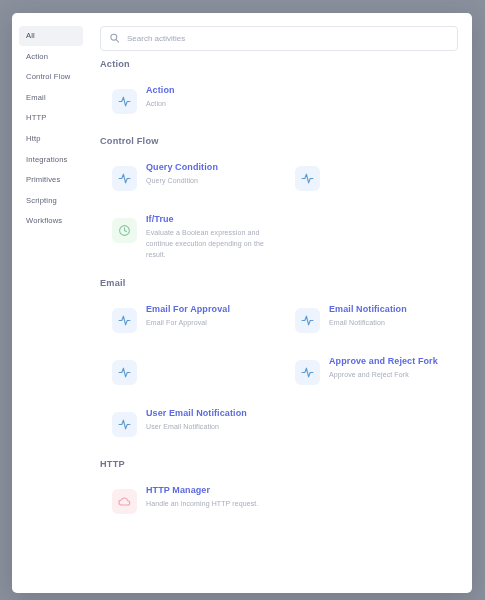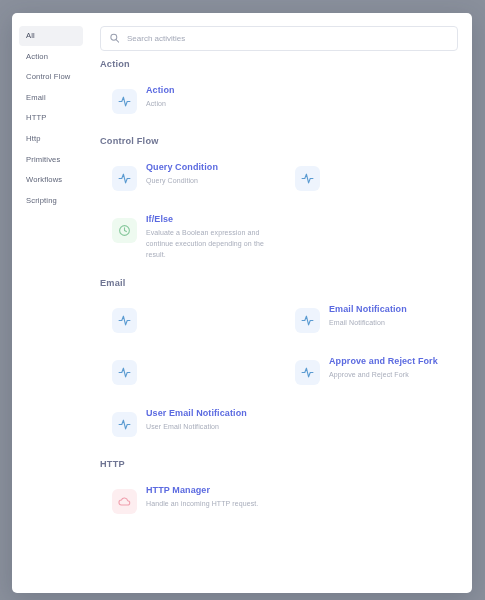--- a/index.html
+++ b/index.html
@@ -264,23 +264,24 @@
 
 <div class="modal">
 
   <div class="sidebar" id="sidebar">
       <div class="side-item active">All</div>
       <div class="side-item">Action</div>
       <div class="side-item">Control Flow</div>
       <div class="side-item">Email</div>
       <div class="side-item">HTTP</div>
       <div class="side-item">Http</div>
+      <div class="side-item">Integrations</div>
       <div class="side-item">Primitives</div>
+      <div class="side-item">Scripting</div>
       <div class="side-item">Workflows</div>
-      <div class="side-item">Scripting</div>
     </div>
 
   <div class="content">
 
     <div class="search-wrap">
       <span class="search-icon">
         <svg viewBox="0 0 24 24" width="11" height="11" fill="none" stroke="currentColor" stroke-width="2.2" stroke-linecap="round" stroke-linejoin="round">
           <circle cx="10.5" cy="10.5" r="6.5"></circle>
           <line x1="15.5" y1="15.5" x2="21" y2="21"></line>
         </svg>
@@ -327,35 +328,39 @@
               </div>
             </div>
             <div class="card">
               <div class="card-icon ic-green">
                 <svg viewBox="0 0 24 24" width="13" height="13" fill="none" stroke="currentColor" stroke-width="2" stroke-linecap="round" stroke-linejoin="round">
                   <circle cx="12" cy="12" r="9"></circle>
                   <polyline points="12,7 12,12 15.5,14"></polyline>
                 </svg>
               </div>
               <div class="card-text">
-                <div class="card-title">If/Else</div>
+                <div class="card-title">If/True</div>
                 <div class="card-desc">Evaluate a Boolean expression and continue execution depending on the result.</div>
               </div>
             </div>
           </div>
         </div>
         <div class="section">
           <div class="section-title">Email</div>
           <div class="grid">
             <div class="card">
               <div class="card-icon ic-blue">
                 <svg viewBox="0 0 24 24" width="13" height="13" fill="none" stroke="currentColor" stroke-width="2.1" stroke-linecap="round" stroke-linejoin="round">
                   <polyline points="2,12 7,12 10,4 14,20 17,12 22,12"></polyline>
                 </svg>
               </div>
+              <div class="card-text">
+                <div class="card-title">Email For Approval</div>
+                <div class="card-desc">Email For Approval</div>
+              </div>
             </div>
             <div class="card">
               <div class="card-icon ic-blue">
                 <svg viewBox="0 0 24 24" width="13" height="13" fill="none" stroke="currentColor" stroke-width="2.1" stroke-linecap="round" stroke-linejoin="round">
                   <polyline points="2,12 7,12 10,4 14,20 17,12 22,12"></polyline>
                 </svg>
               </div>
               <div class="card-text">
                 <div class="card-title">Email Notification</div>
                 <div class="card-desc">Email Notification</div>

